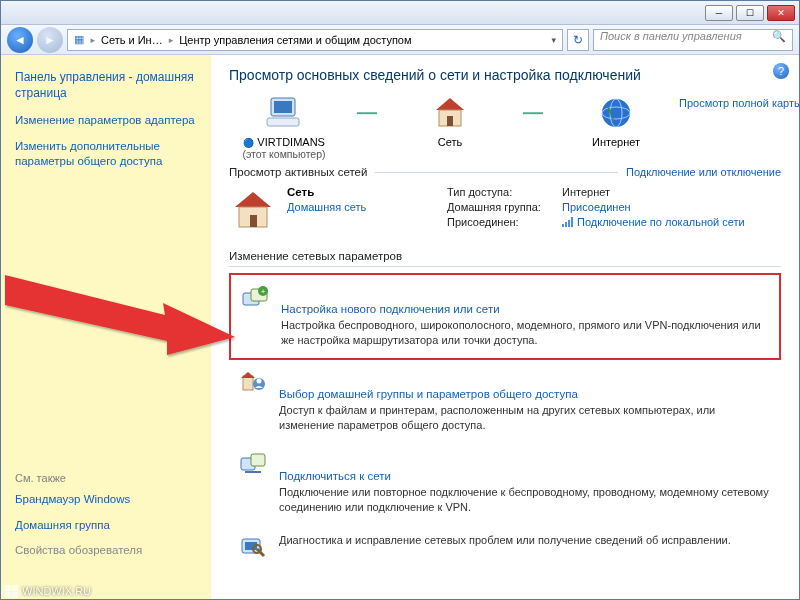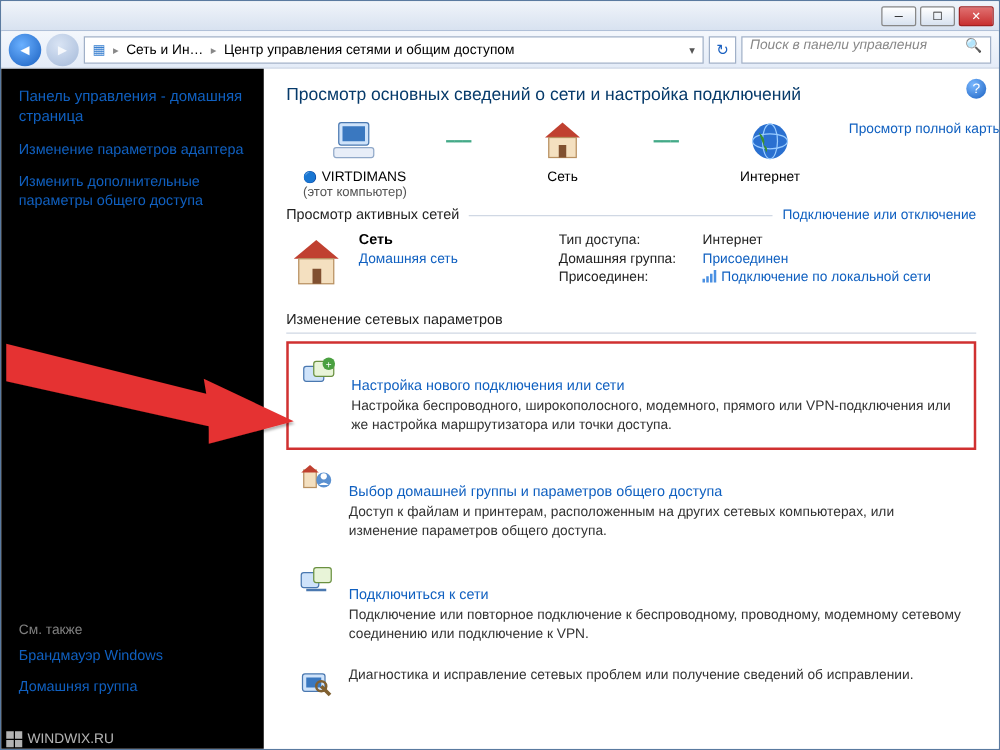--- a/index.html
+++ b/index.html
@@ -11,21 +11,21 @@
   .addrbar { height: 30px; background: linear-gradient(#f4f7fc,#e4ecf8); display: flex; align-items: center; padding: 0 6px; gap: 4px; border-bottom: 1px solid #c0cce0; }
   .navbtn { width: 26px; height: 26px; border-radius: 50%; background: radial-gradient(circle at 40% 35%, #6ab0ff, #1a60c0); display:flex; align-items:center; justify-content:center; color:#fff; font-size:12px; }
   .navbtn.fwd { opacity:.55; background: radial-gradient(circle at 40% 35%, #c8d8f0,#7090c0); }
   .addrbox { flex:1; height:22px; background:#fff; border:1px solid #a0b0c8; display:flex; align-items:center; padding:0 6px; font-size:11px; gap:6px; }
   .crumb { color:#000; white-space:nowrap; }
   .chev { color:#888; font-size:9px; }
   .refresh { width:22px; height:22px; border:1px solid #a0b0c8; background:#fff; display:flex; align-items:center; justify-content:center; color:#1a60c0; font-size:12px; }
   .searchbox { width:200px; height:22px; background:#fff; border:1px solid #a0b0c8; display:flex; padding:0 6px; font-size:11px; color:#888; font-style:italic; position:relative; }
   .searchbox .mag { position:absolute; right:6px; color:#6080c0; font-style:normal; }
   .body { flex:1; display:flex; background:#fff; position:relative; }
-  .sidebar { width:210px; background:#000000; padding:14px 14px; border-right: none; }
+  .sidebar { width:210px; background:#fef9c3; padding:14px 14px; border-right: none; }
   .side-title { color:#1060c0; font-size:12px; margin-bottom:12px; line-height:1.35; cursor:pointer; }
   .side-l { color:#1060c0; font-size:11.5px; margin-bottom:10px; line-height:1.35; cursor:pointer; }
   .side-bottom { position:absolute; bottom:30px; left:14px; width:190px; }
   .side-bottom .hdr { color:#808080; font-size:11px; margin-bottom:8px; }
   .main { flex:1; padding: 12px 18px 10px 18px; overflow:hidden; position:relative; }
   .help { position:absolute; top:8px; right:10px; width:16px; height:16px; border-radius:50%; background:radial-gradient(circle at 35% 30%,#7ab8ff,#1a60c0); color:#fff; font-size:11px; display:flex; align-items:center; justify-content:center; }
   h1.mt { color:#063a6a; font-size:14px; font-weight:normal; margin-bottom:10px; }
   .map { display:flex; align-items:flex-start; gap:8px; margin-bottom:6px; position:relative; }
   .mapnode { flex:0 0 110px; text-align:center; font-size:11px; }
   .mapnode .ic { height:40px; display:flex; align-items:center; justify-content:center; margin-bottom:3px; }
@@ -93,20 +93,21 @@
   <div class="body">
     <div class="sidebar">
       <div class="side-title">Панель управления - домашняя страница</div>
       <div class="side-l">Изменение параметров адаптера</div>
       <div class="side-l">Изменить дополнительные параметры общего доступа</div>
 
       <div class="side-bottom">
         <div class="hdr">См. также</div>
         <div class="side-l">Брандмауэр Windows</div>
         <div class="side-l">Домашняя группа</div>
+        <div class="side-l" style="color:#888">Свойства обозревателя</div>
       </div>
     </div>
 
     <div class="main">
       <div class="help">?</div>
       <h1 class="mt">Просмотр основных сведений о сети и настройка подключений</h1>
 
       <div class="map">
         <div class="mapnode">
           <div class="ic">

